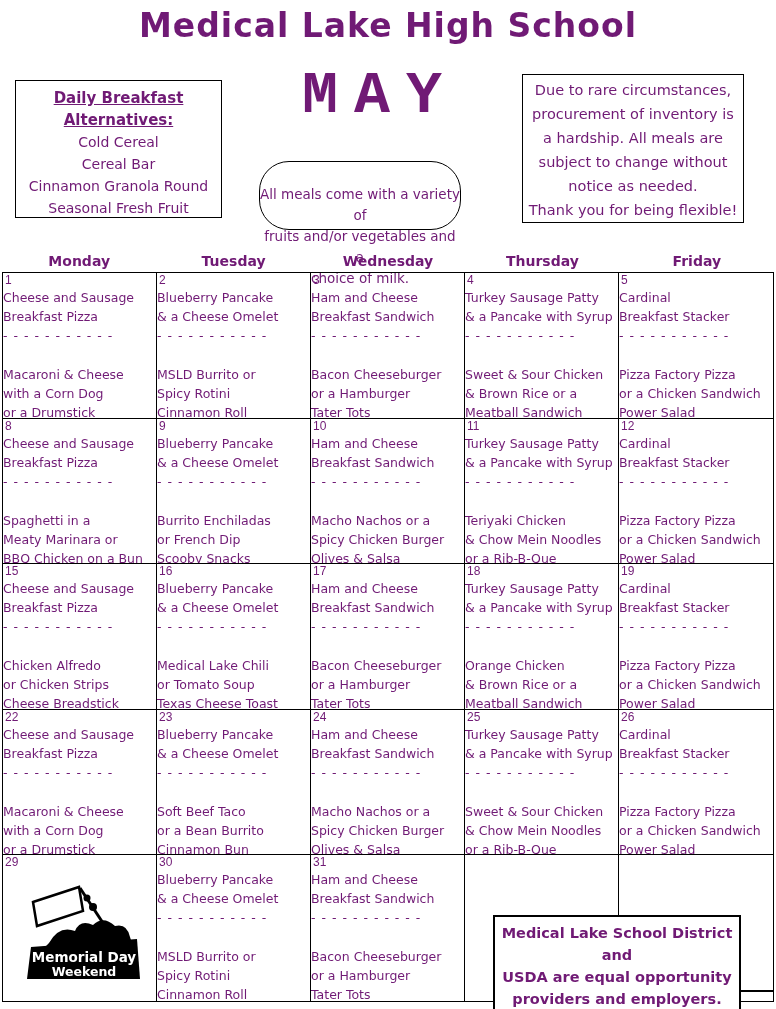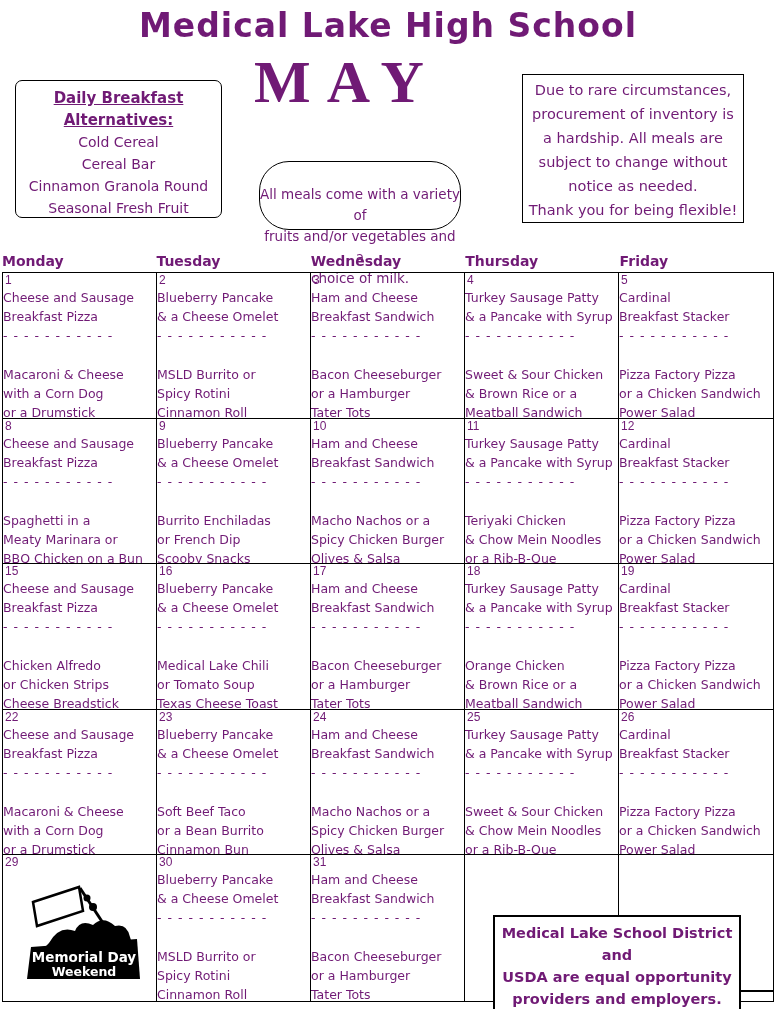--- a/index.html
+++ b/index.html
@@ -6,34 +6,34 @@
   .page{
     position:relative;width:776px;height:1009px;background:#ffffff;
     font-family:"DejaVu Sans",sans-serif;color:#701a75;overflow:hidden;
     margin:0 auto;
   }
   .page-title{
     position:absolute;left:0;top:6px;width:776px;text-align:center;
     font-size:33px;font-weight:bold;letter-spacing:1px;
   }
   .box{position:absolute;border:1px solid #000;background:#fff;box-sizing:border-box;text-align:center;}
-  .breakfast-box{left:15px;top:80px;width:207px;height:138px;padding-top:6px;font-size:14px;line-height:22px;border-radius:7px;}
+  .breakfast-box{left:15px;top:80px;width:207px;height:138px;padding-top:6px;font-size:14px;line-height:22px;}
   .breakfast-box .bb-title{font-weight:bold;text-decoration:underline;font-size:15px;}
   .month-title{
-    position:absolute;left:238px;top:48px;width:268px;
-    font-family:Liberation Serif, serif;font-weight:900;font-size:60px;
+    position:absolute;left:238px;top:62px;width:268px;text-align:center;
+    font-family:Liberation Mono, monospace;font-weight:900;font-size:60px;
     letter-spacing:16px;text-indent:16px;
   }
   .meals-note-box{left:259px;top:161px;width:202px;height:69px;padding-top:22px;font-size:13.5px;line-height:21px;white-space:pre-line;border-radius:30px;}
   .notice-box{left:522px;top:74px;width:222px;height:149px;padding-top:3px;font-size:14.5px;line-height:24px;white-space:pre-line;}
   .day-headers{
     position:absolute;left:2px;top:253px;width:772px;height:18px;
     display:grid;grid-template-columns:repeat(5,1fr);
   }
-  .day-header{font-weight:bold;font-size:14px;}
+  .day-header{text-align:center;font-weight:bold;font-size:14px;}
   .grid{
     position:absolute;left:2px;top:272px;width:772px;height:730px;
     display:grid;grid-template-columns:repeat(5,1fr);grid-template-rows:repeat(5,1fr);
     border:1px solid #000;box-sizing:border-box;
   }
   .cell{
     position:relative;border-right:1px solid #000;border-bottom:1px solid #000;
     box-sizing:border-box;overflow:hidden;
   }
   .cell:nth-child(5n){border-right:none;}

